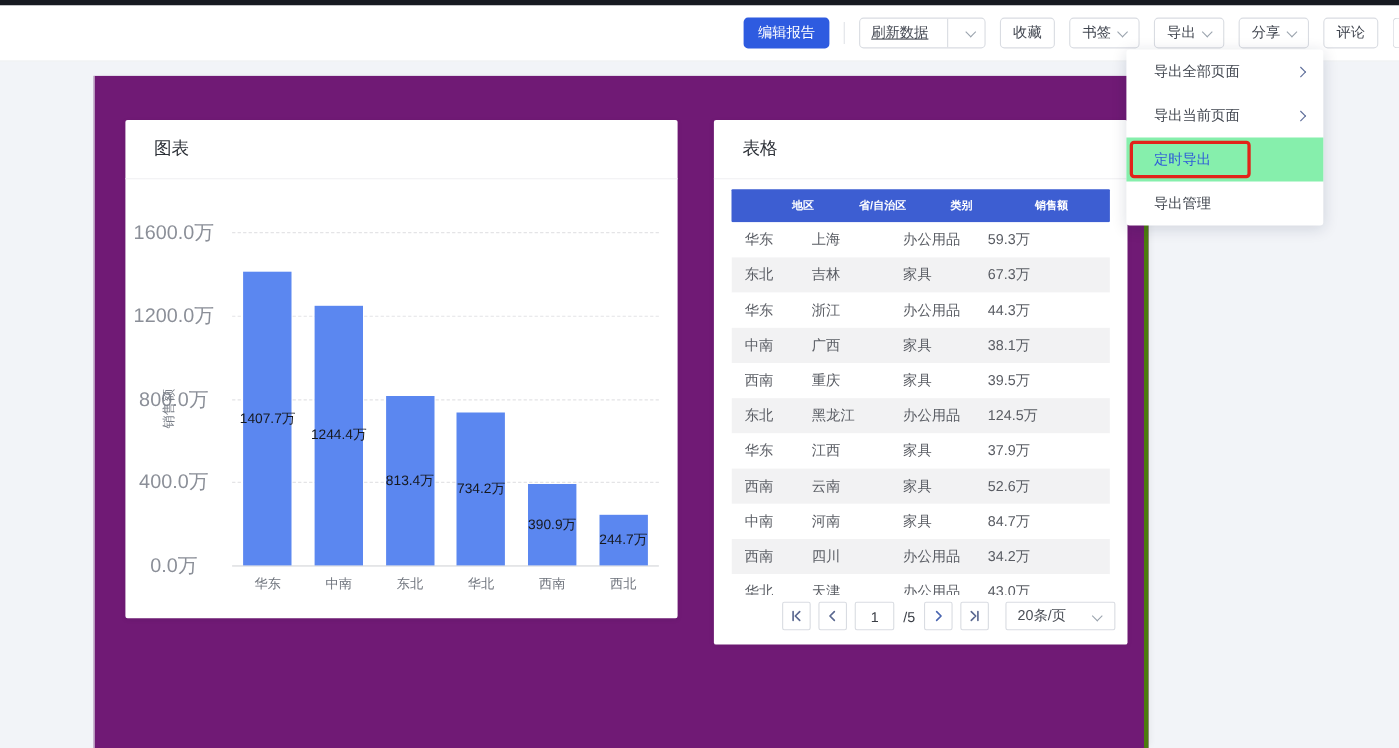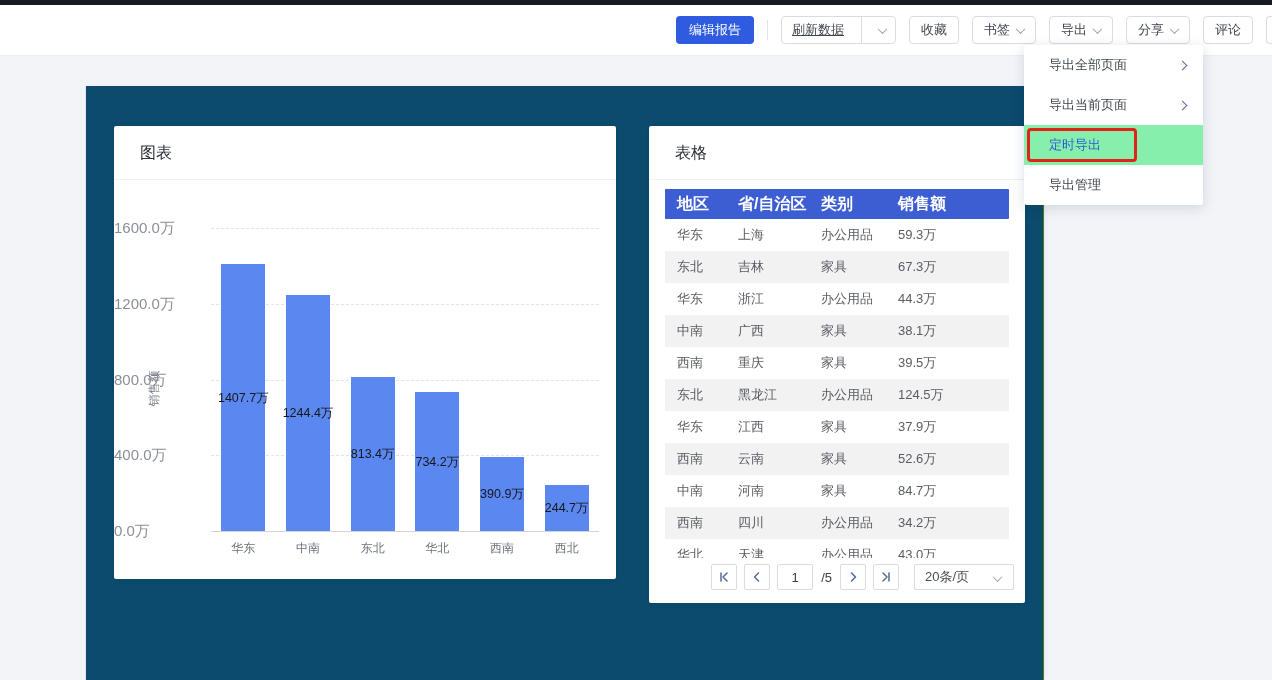--- a/index.html
+++ b/index.html
@@ -36,55 +36,55 @@
   .chev-down {
     width:7px; height:7px; border-right:1.5px solid #9aa3ad; border-bottom:1.5px solid #9aa3ad;
     transform: rotate(45deg) translate(-1px,-1px); display:inline-block;
   }
   .btn-sliver {
     width:7px; height:28px; border:1px solid #d9dce2; border-right:none;
     border-radius:4px 0 0 4px; background:#fff; margin-right:-13px;
   }
   
   .dashboard-canvas {
-    position:absolute; left:85px; top:86px; width:959px; bottom:0;
-    background:#0c4a6e;
-    border-left:1px solid #e4e6eb; border-right:1px solid #4d7c0f;
+    position:absolute; left:85px; top:69px; width:959px; bottom:0;
+    background:#701a75;
+    border-left:1px solid #e4e6eb; border-right:4px solid #4d7c0f;
     box-shadow: 3px 0 6px -2px rgba(0,0,0,0.06);
   }
   .card {
     position:absolute; background:#fff; border-radius:2px;
     box-shadow: 0 1px 5px rgba(31,35,41,0.07);
   }
   .card-title {
     height:54px; line-height:54px; padding:0 26px; font-size:16px; color:#2b2f36;
     border-bottom:1px solid #f0f1f3;
   }
   
   #chart-card { left:28px; top:40px; width:502px; height:453px; }
   .chart-area { position:relative; width:100%; height:399px; }
   .gridline { position:absolute; left:97px; width:388px; border-top:1px dashed #e4e4e6; }
   .gridline.axis-base { border-top:1px solid #d2d4d8; }
-  .ytick { position:absolute; width:88px; text-align:left; font-size:15px; color:#8b8f98; transform:translateY(-50%); }
+  .ytick { position:absolute; width:88px; text-align:center; font-size:18px; color:#8b8f98; transform:translateY(-50%); }
   .bar { position:absolute; width:44px; background:#5b87f0; }
   .bar-label {
     position:absolute; width:90px; text-align:center; font-size:12.5px; color:#15171c;
     transform:translate(-50%,-50%); white-space:nowrap;
   }
   .xtick { position:absolute; width:70px; text-align:center; font-size:12px; color:#6d727b; transform:translateX(-50%); }
   .y-axis-title {
     position:absolute; left:22px; top:200px; font-size:12px; color:#7a7f88;
     transform:rotate(-90deg); transform-origin:center; white-space:nowrap;
   }
   
   #table-card { left:563px; top:40px; width:376px; height:477px; }
   .data-table { margin:9px 16px 0 16px; width:344px; }
   .t-row { display:grid; grid-template-columns:61px 83px 77px 1fr; align-items:center; }
   .t-head {
-    height:30px; color:#fff; font-weight:bold; font-size:16px; border-radius:1px;
+    height:30px; color:#fff; font-weight:bold; font-size:10px; border-radius:1px;padding-left:43px;
   }
   .t-body { height:339px; overflow:hidden; }
   .t-body .t-row { height:32px; font-size:13px; color:#595c63; background:#fff; }
   .t-body .t-row.alt { background:#f2f2f3; }
   .t-cell { padding-left:12px; white-space:nowrap; overflow:hidden; }
   
   .pagination {
     position:absolute; right:11px; bottom:13px; display:flex; align-items:center; gap:7px;
   }
   .pg-btn {

